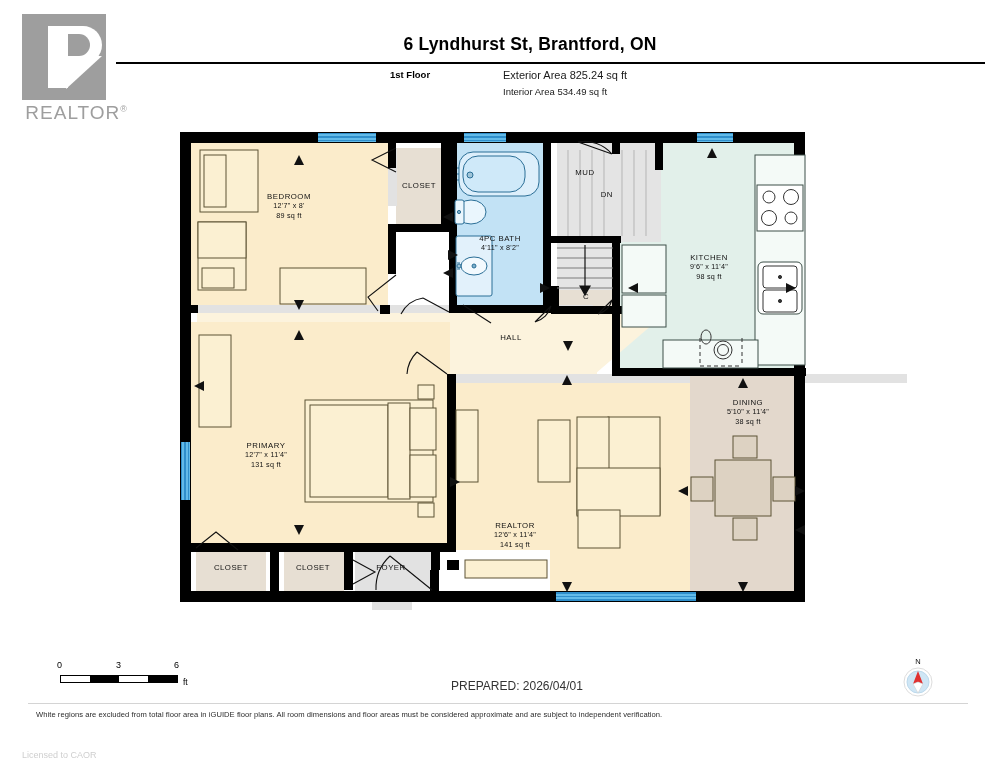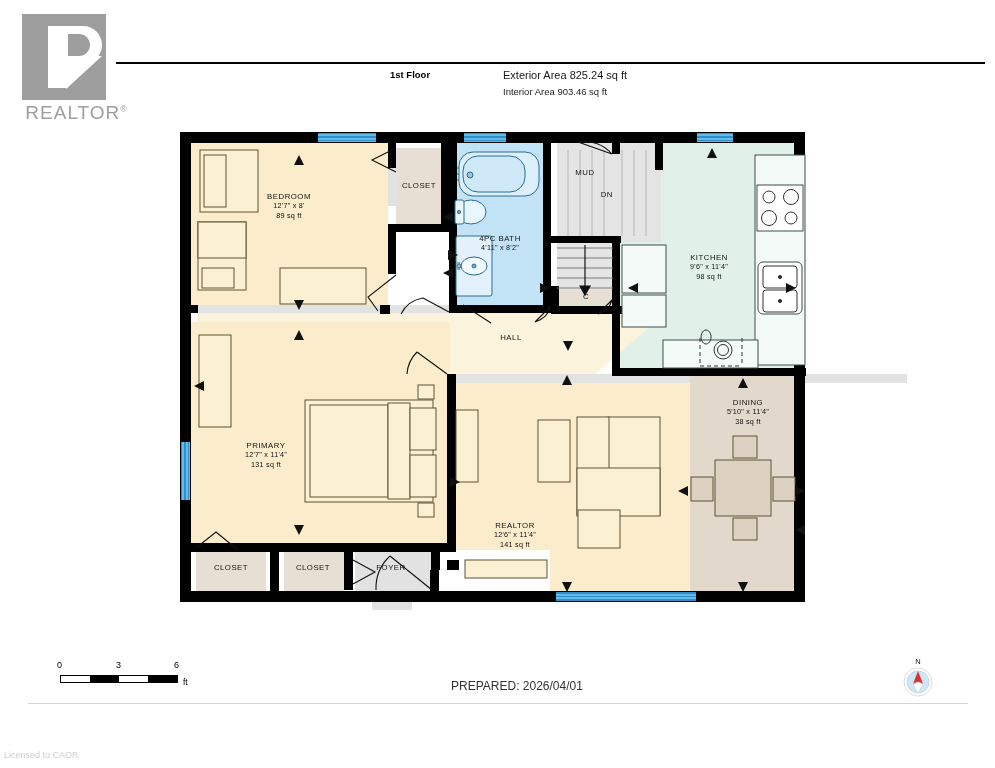--- a/index.html
+++ b/index.html
@@ -91,42 +91,43 @@
   .prepared { position: absolute; left: 451px; top: 679px; font-size: 12px; color: #333; }
 
   .compass { position: absolute; left: 898px; top: 657px; width: 40px; height: 42px; }
   .cmp-n { position: absolute; left: 0; top: 0; width: 40px; text-align: center; font-size: 7.5px; color: #111; }
   .disclaimer-rule { position: absolute; left: 28px; top: 703px; width: 940px; height: 1px; background: #d4d4d4; }
   .disclaimer {
     position: absolute; left: 36px; top: 710px; width: 920px;
     font-size: 7.6px; color: #2b2b2b; letter-spacing: .05px;
   }
   .licensed {
-    position: absolute; left: 4px; top: 750px; font-size: 9px; color: #cfcfcf;
+    position: absolute; left: 22px; top: 750px; font-size: 9px; color: #cfcfcf;
   }
 </style>
 </head>
 <body>
 
 <div id="page">
 
   <div class="logo-wrap">
     <div class="logo-sq">
       <div class="logo-r-stem"></div>
       <div class="logo-r-bowl"></div>
       <div class="logo-r-bowlin"></div>
       <div class="logo-r-leg"></div>
     </div>
     <div class="logo-text"><span>REALTOR</span><sup>®</sup></div>
   </div>
 
+  <div class="title">6 Lyndhurst St, Brantford, ON</div>
   <div class="title-rule"></div>
   <div class="floor-label">1st Floor</div>
   <div class="area-line1">Exterior Area 825.24 sq ft</div>
-  <div class="area-line2">Interior Area 903.46 sq ft</div>
+  <div class="area-line2">Interior Area 534.49 sq ft</div>
 
   <div id="plan">
 
     <div class="room r-cream" style="left:190px;top:142px;width:198px;height:170px;"></div>
 
     <div class="room r-tan" style="left:396px;top:148px;width:45px;height:80px;"></div>
     <div class="room r-gray" style="left:388px;top:148px;width:9px;height:58px;"></div>
 
     <div class="room r-blue" style="left:455px;top:142px;width:88px;height:170px;"></div>
 
@@ -415,14 +416,15 @@
     <div class="cmp-n">N</div>
     <svg width="40" height="34" viewBox="0 0 40 34" style="position:absolute;left:0;top:9px;">
       <circle cx="20" cy="16" r="14" fill="#ffffff" stroke="#dddddd" stroke-width="1"></circle>
       <circle cx="20" cy="16" r="11" fill="#cfe6f5" stroke="#bcd9ec" stroke-width="1"></circle>
       <path d="M20 5 L25 18 L20 16 L15 18 Z" fill="#e03131"></path>
       <path d="M20 27 L15 18 L20 16 L25 18 Z" fill="#ffffff" stroke="#cfcfcf" stroke-width=".6"></path>
     </svg>
   </div>
 
   <div class="disclaimer-rule"></div>
+  <div class="disclaimer">White regions are excluded from total floor area in iGUIDE floor plans. All room dimensions and floor areas must be considered approximate and are subject to independent verification.</div>
   <div class="licensed">Licensed to CAOR</div>
 </div>
 
 </body></html>

